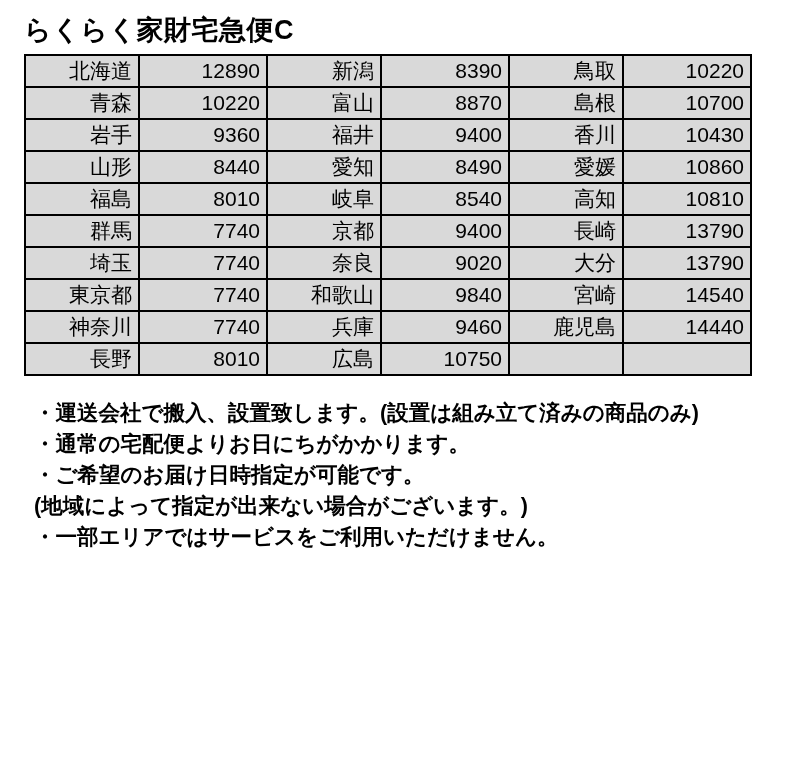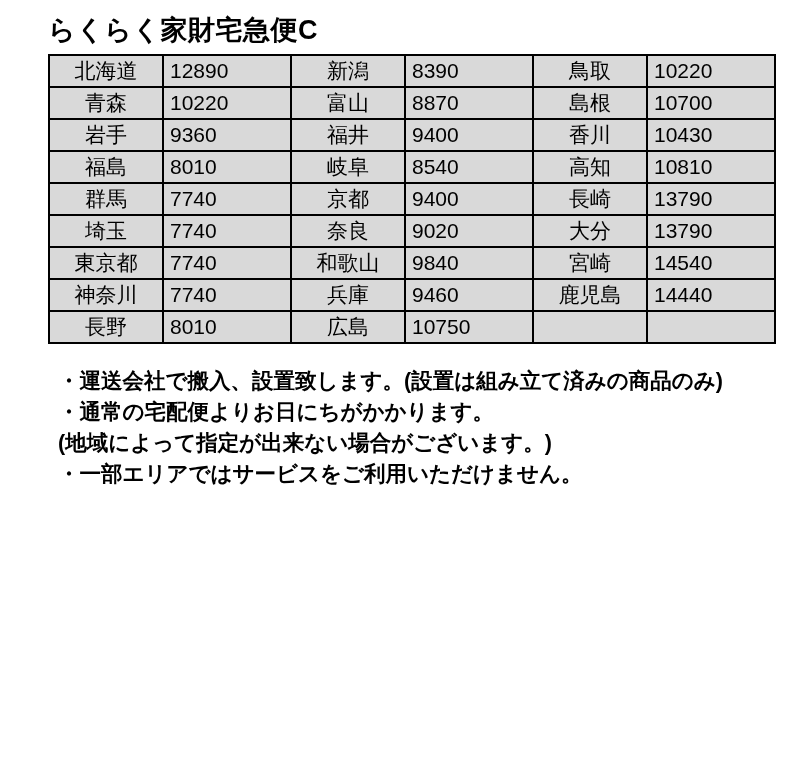--- a/index.html
+++ b/index.html
@@ -12,21 +12,21 @@
     background: #ffffff;
     font-family: "Liberation Sans", "DejaVu Sans", sans-serif;
     color: #000000;
     position: relative;
     overflow: hidden;
   }
   .page {
     width: 800px;
     height: 757px;
     box-sizing: border-box;
-    padding: 10px 28px 0 46px;
+    padding: 10px 28px 0 22px;
     position: relative;
   }
   .title {
     font-size: 27px;
     font-weight: bold;
     letter-spacing: 0.5px;
     margin: 6px 0 8px 2px;
     line-height: 1.1;
   }
   table.rates {
@@ -40,24 +40,25 @@
     padding: 0 6px;
     font-size: 21px;
     line-height: 30px;
     box-sizing: border-box;
     background: #d9d9d9;
     border: 2px solid #000000;
     white-space: nowrap;
     overflow: hidden;
   }
   td.pref {
-    text-align: center;
+    text-align: right;
     letter-spacing: 0px;
   }
   td.price {
+    text-align: right;
     letter-spacing: 0px;
   }
   td.blank {
     background: #ffffff;
     border: none;
   }
   col.c-pref { width: 114px; }
   col.c-price { width: 128px; }
   .notes {
     margin-top: 22px;
@@ -106,20 +107,28 @@
         </tr>
         <tr>
           <td class="pref">岩手</td>
           <td class="price">9360</td>
           <td class="pref">福井</td>
           <td class="price">9400</td>
           <td class="pref">香川</td>
           <td class="price">10430</td>
         </tr>
         <tr>
+          <td class="pref">山形</td>
+          <td class="price">8440</td>
+          <td class="pref">愛知</td>
+          <td class="price">8490</td>
+          <td class="pref">愛媛</td>
+          <td class="price">10860</td>
+        </tr>
+        <tr>
           <td class="pref">福島</td>
           <td class="price">8010</td>
           <td class="pref">岐阜</td>
           <td class="price">8540</td>
           <td class="pref">高知</td>
           <td class="price">10810</td>
         </tr>
         <tr>
           <td class="pref">群馬</td>
           <td class="price">7740</td>
@@ -159,17 +168,18 @@
           <td class="price">10750</td>
           <td class="blank"></td>
           <td class="blank"></td>
         </tr>
       </tbody>
   </table>
 
   <div class="notes">
       <div>・運送会社で搬入、設置致します。(設置は組み立て済みの商品のみ)</div>
       <div>・通常の宅配便よりお日にちがかかります。</div>
+      <div>・ご希望のお届け日時指定が可能です。</div>
       <div>(地域によって指定が出来ない場合がございます。)</div>
       <div>・一部エリアではサービスをご利用いただけません。</div>
     </div>
 
 </div>
 
 </body></html>

